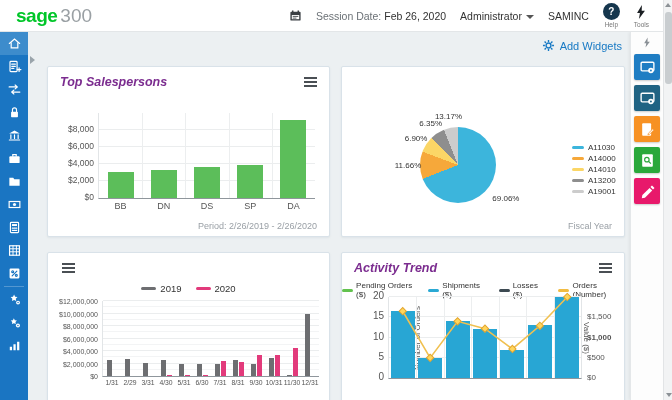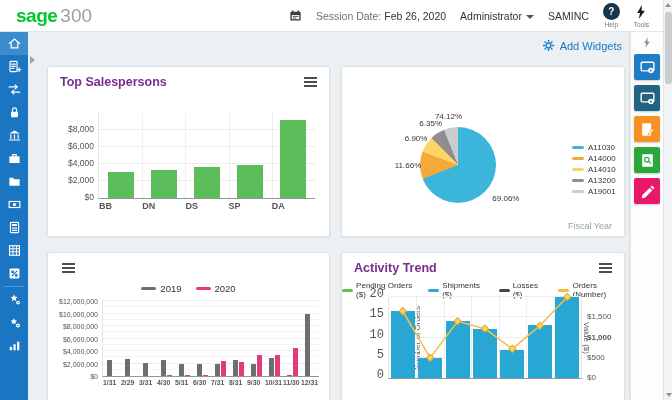--- a/index.html
+++ b/index.html
@@ -51,62 +51,62 @@
     color:#1779c4; font-size:11px; cursor:pointer; z-index:3; }
 
   .card { position:absolute; background:#fff; border:1px solid #d9e2e9; border-radius:2px;
     box-shadow:0 1px 2px rgba(120,140,160,0.12); }
   #card1 { left:47px; top:66px;  width:283px; height:171px; }
   #card2 { left:341px; top:66px; width:284px; height:171px; }
   #card3 { left:47px; top:252px; width:283px; height:152px; }
   #card4 { left:341px; top:252px; width:284px; height:152px; }
   .card-head { position:absolute; top:8px; left:12px; right:10px; display:flex;
     justify-content:space-between; align-items:flex-start; z-index:2; }
-  .card-title { color:#7b2c8f; font-size:12.5px; font-weight:bold; }
+  .card-title { color:#7b2c8f; font-size:12.5px; font-weight:bold;font-style:italic; }
   .menu-icon { display:flex; flex-direction:column; gap:2px; padding:2px; cursor:pointer; }
   .menu-icon i { display:block; width:13px; height:2px; background:#4a4f54; }
   .card-footer { position:absolute; right:12px; bottom:5px; font-size:9px; color:#9aa0a6; }
 
   
   .chart { position:absolute; inset:0; }
   .chart-legend { position:absolute; left:0; right:0; display:flex; justify-content:center;
     gap:14px; align-items:center; }
   .legend-item { display:flex; align-items:center; gap:4px; font-size:9.5px; color:#333; }
   .legend-swatch { width:15px; height:3px; border-radius:2px; }
   .plot { position:absolute; border-bottom:1px solid #8f969c; border-left:1px solid #e2e5e7; }
   .grid { position:absolute; left:0; right:0; height:1px; background:#ebedee; }
   .grid.minor { background:#f3f4f5; }
   .vline { position:absolute; top:0; bottom:0; width:1px; background:#eceeef; }
   .ytick { position:absolute; right:calc(100% + 5px); font-size:8.5px; color:#555; white-space:nowrap; }
   .cols { position:absolute; inset:0; display:flex; align-items:flex-end; }
   .col { flex:1; display:flex; align-items:flex-end; justify-content:center; height:100%; gap:1px; }
   .vbar { display:block; }
   .xlabels { position:absolute; top:100%; left:0; right:0; display:flex; margin-top:3px; }
-  .xlabels span { flex:1; font-size:9px; color:#555; white-space:nowrap;font-weight:bold; }
+  .xlabels span { flex:1; text-align:center; font-size:9px; color:#555; white-space:nowrap; }
 
   
   #card1 .chart-legend { top:29px; }
   #card1 .plot { left:50px; top:46px; width:217px; height:86px; }
   #card1 .vbar { width:26px; background:#5cbe5a; }
   #card2 .pie { position:absolute; left:78px; top:60px; width:76px; height:76px; border-radius:50%; }
   #card2 .pie-label { position:absolute; font-size:8px; color:#333; transform:translate(-50%,-50%); white-space:nowrap; }
   #card2 .pie-legend { position:absolute; left:230px; top:76px; display:flex; flex-direction:column; gap:2px; }
   #card2 .pie-legend .legend-item { font-size:8px; gap:4px; }
   #card2 .pie-legend .legend-swatch { width:12px; }
   #card3 .chart-legend { top:30px; }
   #card3 .plot { left:54px; top:48px; width:217px; height:76px; }
   #card3 .vbar { width:5px; }
   #card3 .ytick { font-size:7px; }
   #card3 .xlabels span { font-size:6.8px; }
   #card4 .chart-legend { top:28px; }
   #card4 .legend-item { font-size:8px; gap:3px; }
   #card4 .legend-swatch { width:13px; }
   #card4 .plot { left:46px; top:44px; width:194px; height:82px; border-right:1px solid #e2e5e7; }
   #card4 .vbar { width:24px; background:#28a6d4; }
-  #card4 .ytick { font-size:12px;font-family:Liberation Mono, monospace; }
+  #card4 .ytick { font-size:10px; }
   #card4 .ytick-r { position:absolute; left:calc(100% + 6px); font-size:8px; color:#555; white-space:nowrap; }
   #card4 .xlabels span { font-size:8.5px; }
   .axis-title { position:absolute; font-size:8px; color:#555; white-space:nowrap; }
   .axis-title.left  { left:-40px; top:50%; transform:rotate(-90deg) translateX(50%); transform-origin:right top; }
   .axis-title.right { right:-42px; top:50%; transform:rotate(90deg) translateX(-50%); transform-origin:left top; }
   .line-svg { position:absolute; inset:0; overflow:visible; }
 </style>
 </head>
 <body>
 
@@ -289,30 +289,31 @@
         </div>
         <div class="xlabels">
           <span>BB</span>
           <span>DN</span>
           <span>DS</span>
           <span>SP</span>
           <span>DA</span>
         </div>
       </div>
     </div>
+  <div class="card-footer">Period: 2/26/2019 - 2/26/2020</div>
 </div>
 
 <div class="card" id="card2">
   <div class="chart">
       <div class="pie" style="background: conic-gradient(rgb(60, 181, 220) 0deg, rgb(60, 181, 220) 248.62deg, rgb(246, 168, 58) 248.62deg, rgb(246, 168, 58) 290.59deg, rgb(251, 214, 102) 290.59deg, rgb(251, 214, 102) 315.43deg, rgb(142, 142, 142) 315.43deg, rgb(142, 142, 142) 338.29deg, rgb(204, 204, 204) 338.29deg, rgb(204, 204, 204) 359.71deg);"></div>
       <span class="pie-label" style="left: 163.909px; top: 130.691px;">69.06%</span>
       <span class="pie-label" style="left: 66.0012px; top: 98.3456px;">11.66%</span>
       <span class="pie-label" style="left: 74.0722px; top: 70.7593px;">6.90%</span>
       <span class="pie-label" style="left: 88.6671px; top: 56.1322px;">6.35%</span>
-      <span class="pie-label" style="left: 106.461px; top: 48.9183px;">74.12%</span>
+      <span class="pie-label" style="left: 106.461px; top: 48.9183px;">13.17%</span>
       <div class="pie-legend">
         <span class="legend-item">
           <span class="legend-swatch" style="background: rgb(60, 181, 220);"></span>
           <span>A11030</span>
         </span>
         <span class="legend-item">
           <span class="legend-swatch" style="background: rgb(246, 168, 58);"></span>
           <span>A14000</span>
         </span>
         <span class="legend-item">

